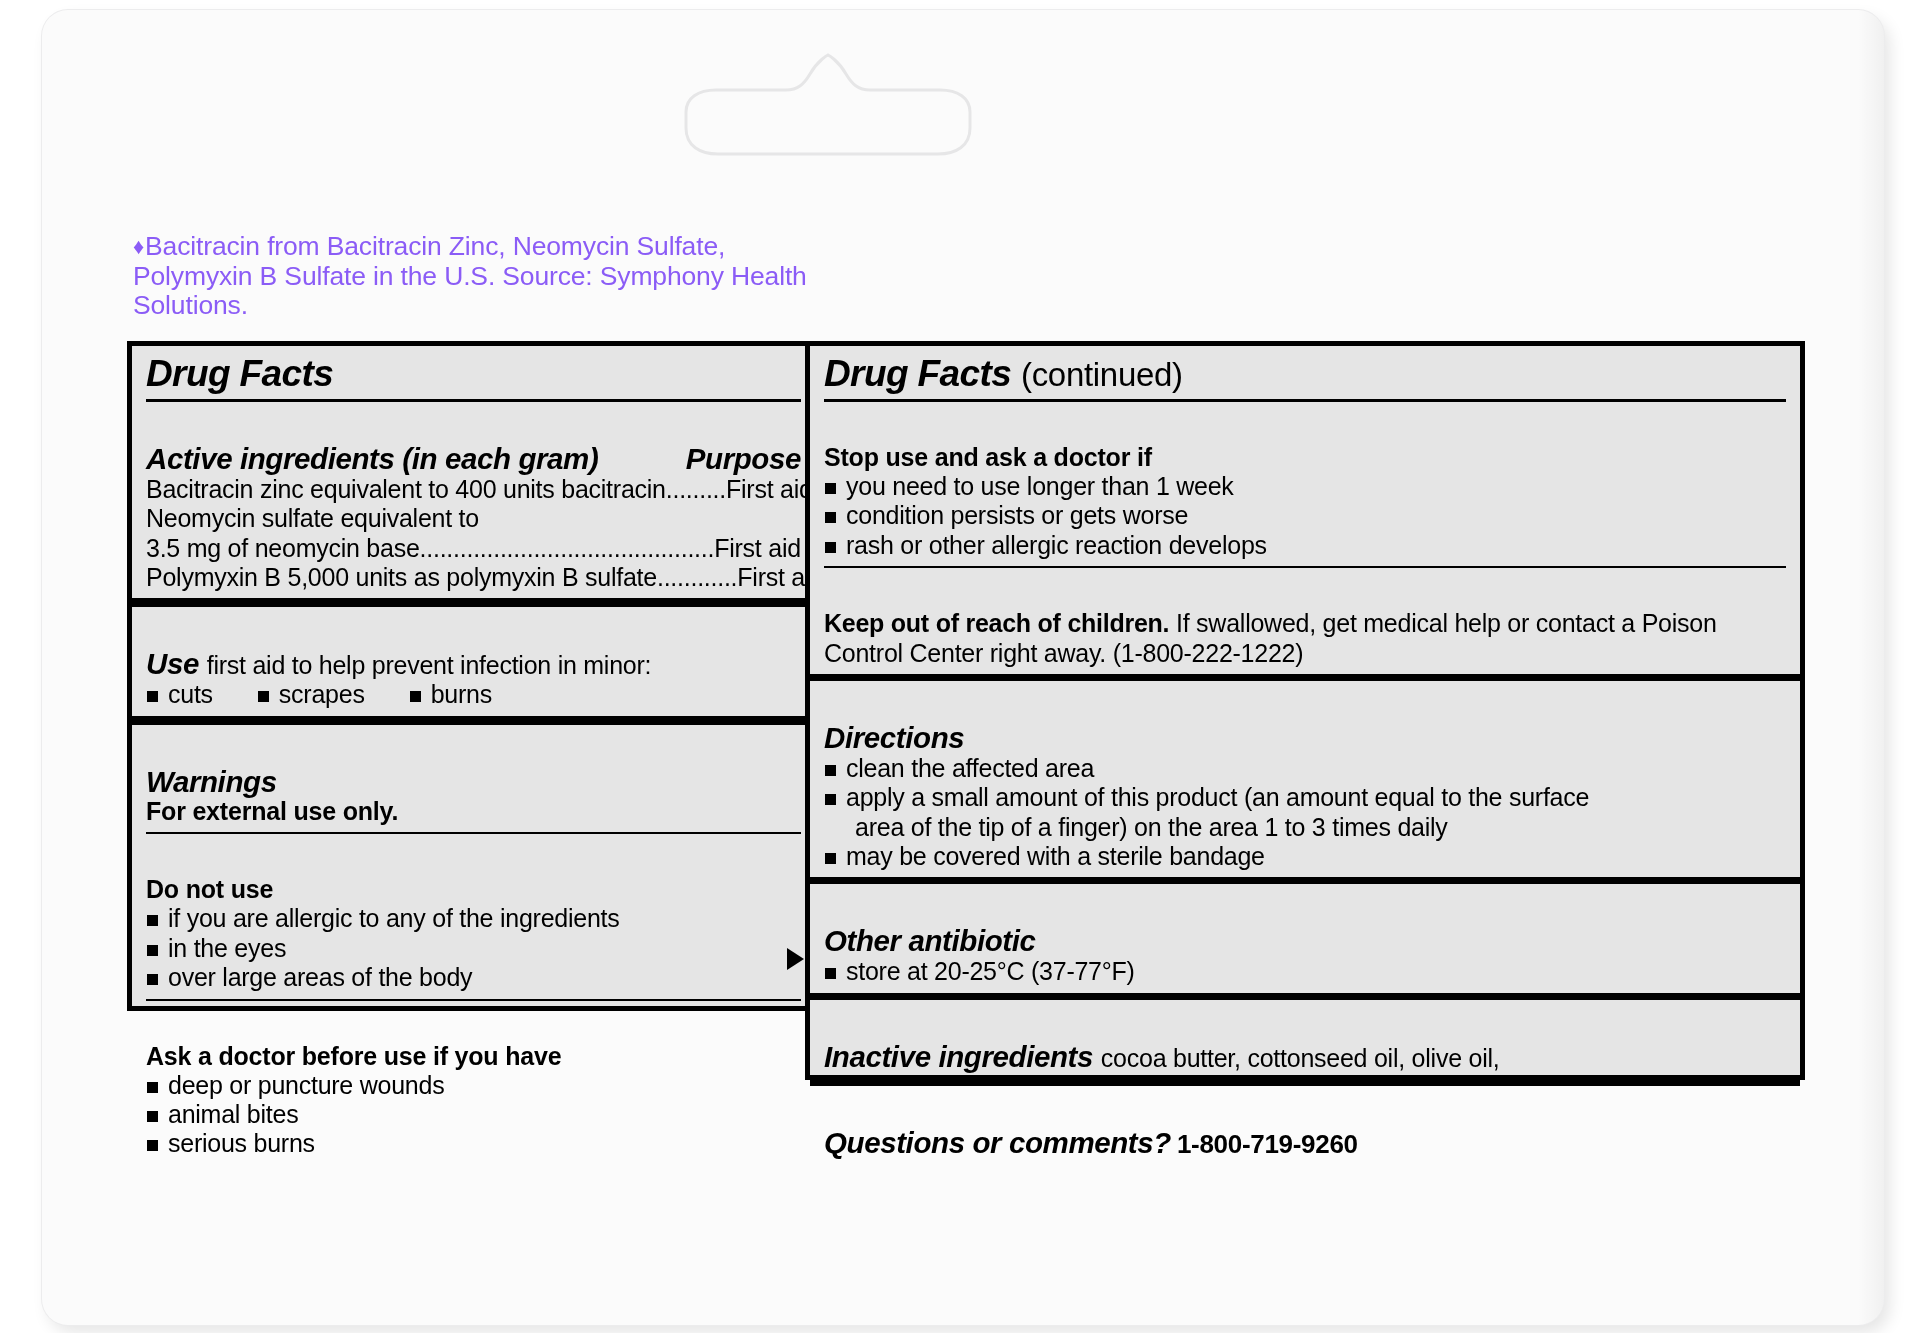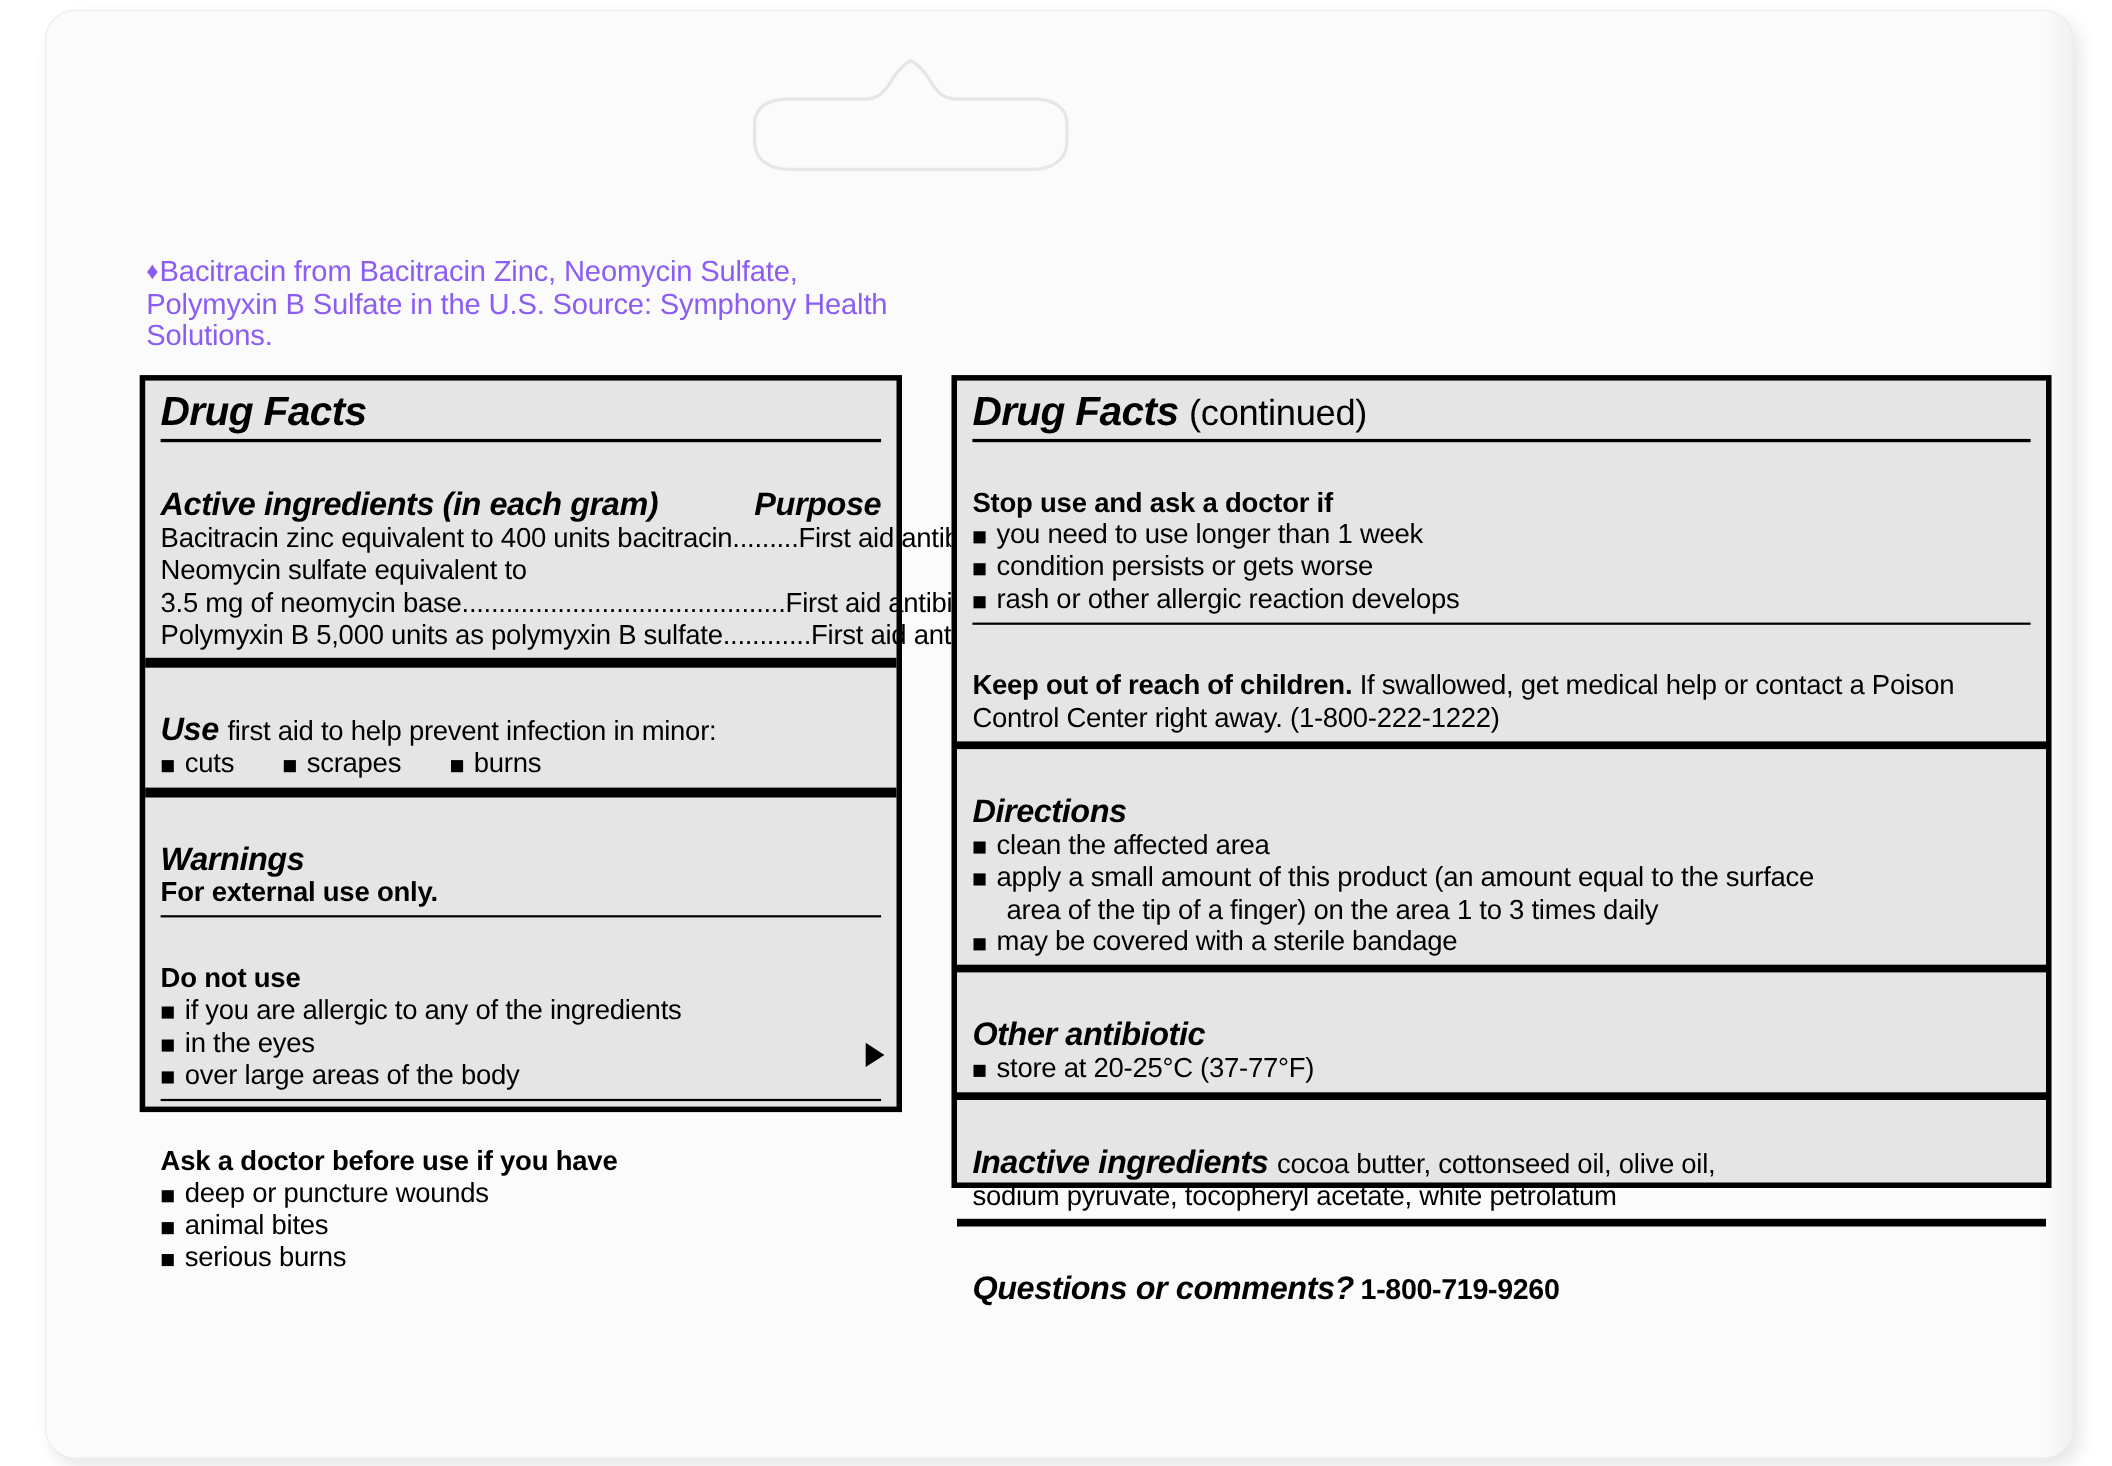--- a/index.html
+++ b/index.html
@@ -59,21 +59,21 @@
   #footnote .diamond { font-size: 22px; vertical-align: 1px; margin-right: 1px; }
 
   
   .df-panel {
     position: absolute;
     background: #e5e5e5;
     border: 5px solid #000;
     box-sizing: border-box;
   }
   #panel-left  { left: 85px;  top: 331px; width: 693px; height: 670px; }
-  #panel-right { left: 823px; top: 331px; width: 1000px; height: 739px; }
+  #panel-right { left: 763px; top: 331px; width: 1000px; height: 739px; }
 
   .inner { padding: 0 14px; }
 
   
   .df-title {
     font-size: 37px;
     font-weight: bold;
     font-style: italic;
     font-stretch: condensed;
     letter-spacing: -0.6px;
@@ -308,21 +308,20 @@
         </ul>
       </div>
 
       <div class="rule-thick2"></div>
 
       <div class="sec">
         <div class="h-italic">
           <span>Inactive ingredients</span>
           <span class="reg">cocoa butter, cottonseed oil, olive oil,</span>
         </div>
-        <div class="body-t">sodium pyruvate, tocopheryl acetate, white petrolatum</div>
       </div>
 
       <div class="rule-thick2"></div>
 
       <div class="sec qline">
         <span class="h-italic">Questions or comments?</span>
         <span class="phone">1-800-719-9260</span>
       </div>
 
     </div>

